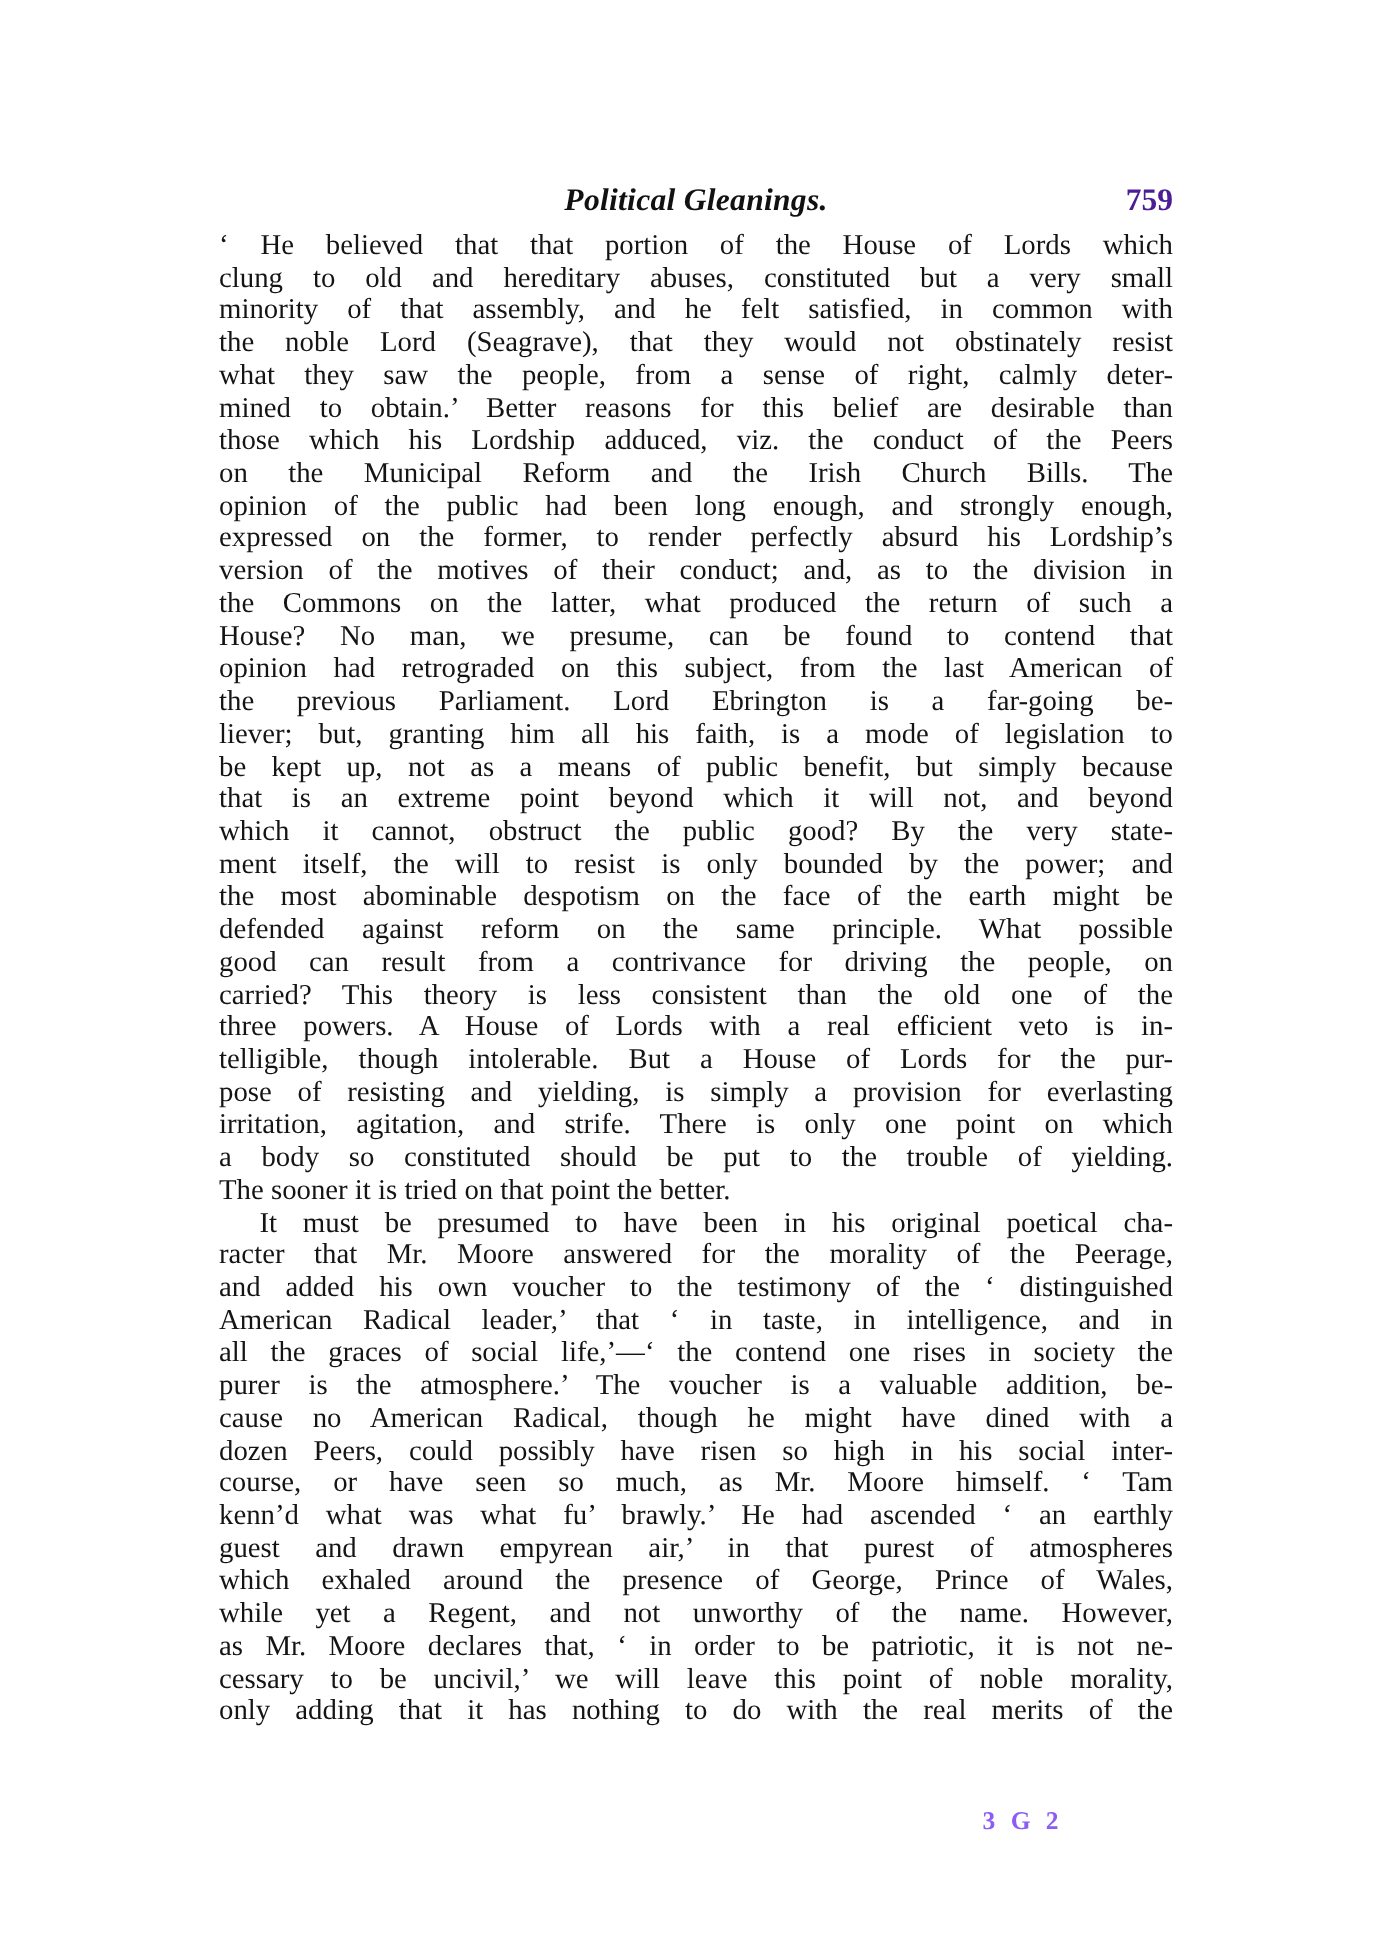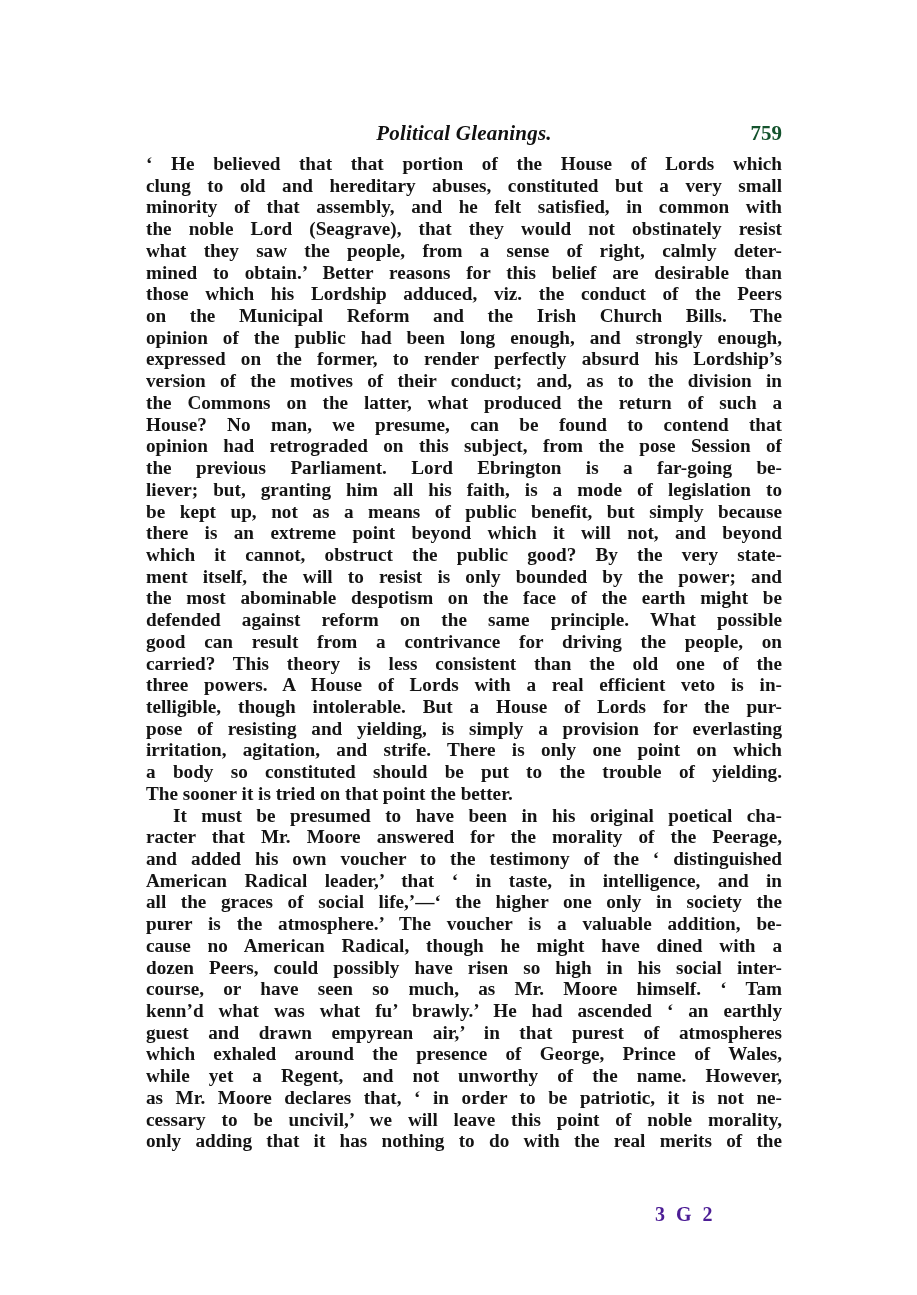--- a/index.html
+++ b/index.html
@@ -41,28 +41,27 @@
     letter-spacing: 0.2px;
     color: #111;
   }
   .page-number {
     position: absolute;
     right: 0;
     top: 0;
     font-weight: bold;
     font-size: 21px;
     line-height: 30px;
-    color: #14532d;
+    color: #4c1d95;
   }
   .body-text {
     position: absolute;
     left: 146px;
     top: 153px;
     width: 636px;
-    font-weight: bold;
   }
   .line {
     display: block;
     height: 21.72px;
     line-height: 21.72px;
     font-size: 19.2px;
     text-align: justify;
     text-align-last: justify;
     white-space: nowrap;
     overflow: visible;
@@ -71,24 +70,24 @@
     text-align-last: left;
   }
   .line.indent {
     padding-left: 27px;
   }
   .signature-mark {
     position: absolute;
     left: 655px;
     top: 1203px;
     font-weight: bold;
-    font-size: 20px;
+    font-size: 17px;
     line-height: 22px;
     word-spacing: 6px;
-    color: #4c1d95;
+    color: #8b5cf6;
   }
 </style>
 </head>
 <body>
 
 <div class="page">
 
   <div class="running-head">
     <div class="running-title">Political Gleanings.</div>
     <div class="page-number">759</div>
@@ -103,45 +102,45 @@
       <span class="line">the noble Lord (Seagrave), that they would not obstinately resist</span>
       <span class="line">what they saw the people, from a sense of right, calmly deter-</span>
       <span class="line">mined to obtain.’ Better reasons for this belief are desirable than</span>
       <span class="line">those which his Lordship adduced, viz. the conduct of the Peers</span>
       <span class="line">on the Municipal Reform and the Irish Church Bills. The</span>
       <span class="line">opinion of the public had been long enough, and strongly enough,</span>
       <span class="line">expressed on the former, to render perfectly absurd his Lordship’s</span>
       <span class="line">version of the motives of their conduct; and, as to the division in</span>
       <span class="line">the Commons on the latter, what produced the return of such a</span>
       <span class="line">House? No man, we presume, can be found to contend that</span>
-      <span class="line">opinion had retrograded on this subject, from the pose Session of</span>
+      <span class="line">opinion had retrograded on this subject, from the last American of</span>
       <span class="line">the previous Parliament. Lord Ebrington is a far-going be-</span>
       <span class="line">liever; but, granting him all his faith, is a mode of legislation to</span>
       <span class="line">be kept up, not as a means of public benefit, but simply because</span>
-      <span class="line">there is an extreme point beyond which it will not, and beyond</span>
+      <span class="line">that is an extreme point beyond which it will not, and beyond</span>
       <span class="line">which it cannot, obstruct the public good? By the very state-</span>
       <span class="line">ment itself, the will to resist is only bounded by the power; and</span>
       <span class="line">the most abominable despotism on the face of the earth might be</span>
       <span class="line">defended against reform on the same principle. What possible</span>
       <span class="line">good can result from a contrivance for driving the people, on</span>
       <span class="line">carried? This theory is less consistent than the old one of the</span>
       <span class="line">three powers. A House of Lords with a real efficient veto is in-</span>
       <span class="line">telligible, though intolerable. But a House of Lords for the pur-</span>
       <span class="line">pose of resisting and yielding, is simply a provision for everlasting</span>
       <span class="line">irritation, agitation, and strife. There is only one point on which</span>
       <span class="line">a body so constituted should be put to the trouble of yielding.</span>
       <span class="line last">The sooner it is tried on that point the better.</span>
     </div>
 
     <div class="paragraph">
       <span class="line indent">It must be presumed to have been in his original poetical cha-</span>
       <span class="line">racter that Mr. Moore answered for the morality of the Peerage,</span>
       <span class="line">and added his own voucher to the testimony of the ‘ distinguished</span>
       <span class="line">American Radical leader,’ that ‘ in taste, in intelligence, and in</span>
-      <span class="line">all the graces of social life,’—‘ the higher one only in society the</span>
+      <span class="line">all the graces of social life,’—‘ the contend one rises in society the</span>
       <span class="line">purer is the atmosphere.’ The voucher is a valuable addition, be-</span>
       <span class="line">cause no American Radical, though he might have dined with a</span>
       <span class="line">dozen Peers, could possibly have risen so high in his social inter-</span>
       <span class="line">course, or have seen so much, as Mr. Moore himself. ‘ Tam</span>
       <span class="line">kenn’d what was what fu’ brawly.’ He had ascended ‘ an earthly</span>
       <span class="line">guest and drawn empyrean air,’ in that purest of atmospheres</span>
       <span class="line">which exhaled around the presence of George, Prince of Wales,</span>
       <span class="line">while yet a Regent, and not unworthy of the name. However,</span>
       <span class="line">as Mr. Moore declares that, ‘ in order to be patriotic, it is not ne-</span>
       <span class="line">cessary to be uncivil,’ we will leave this point of noble morality,</span>

